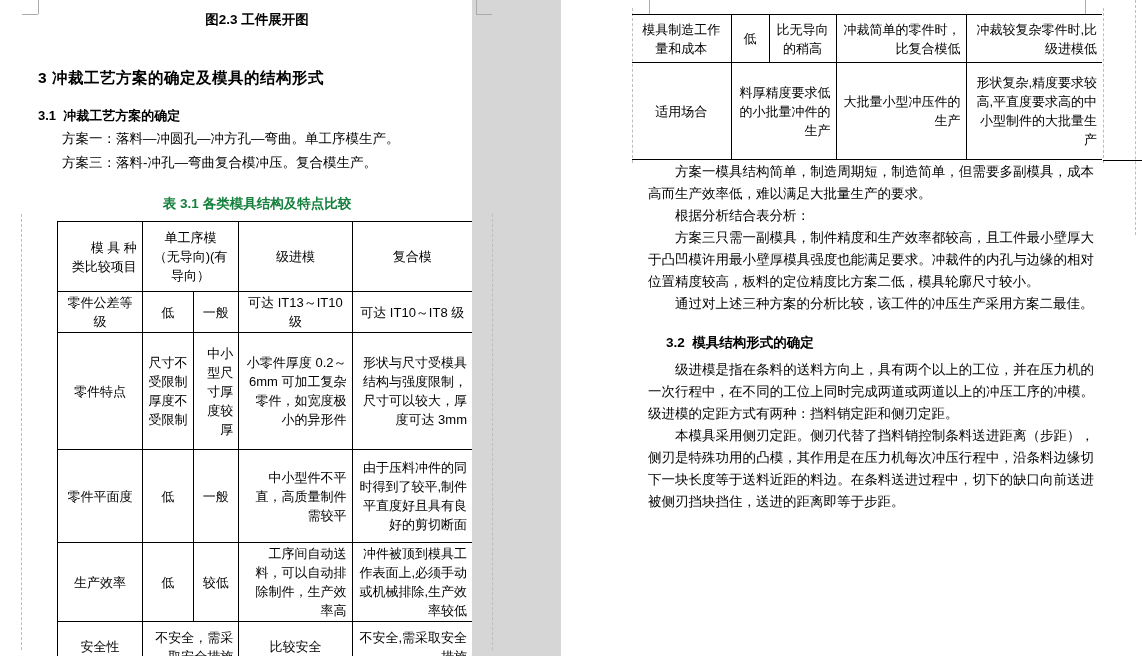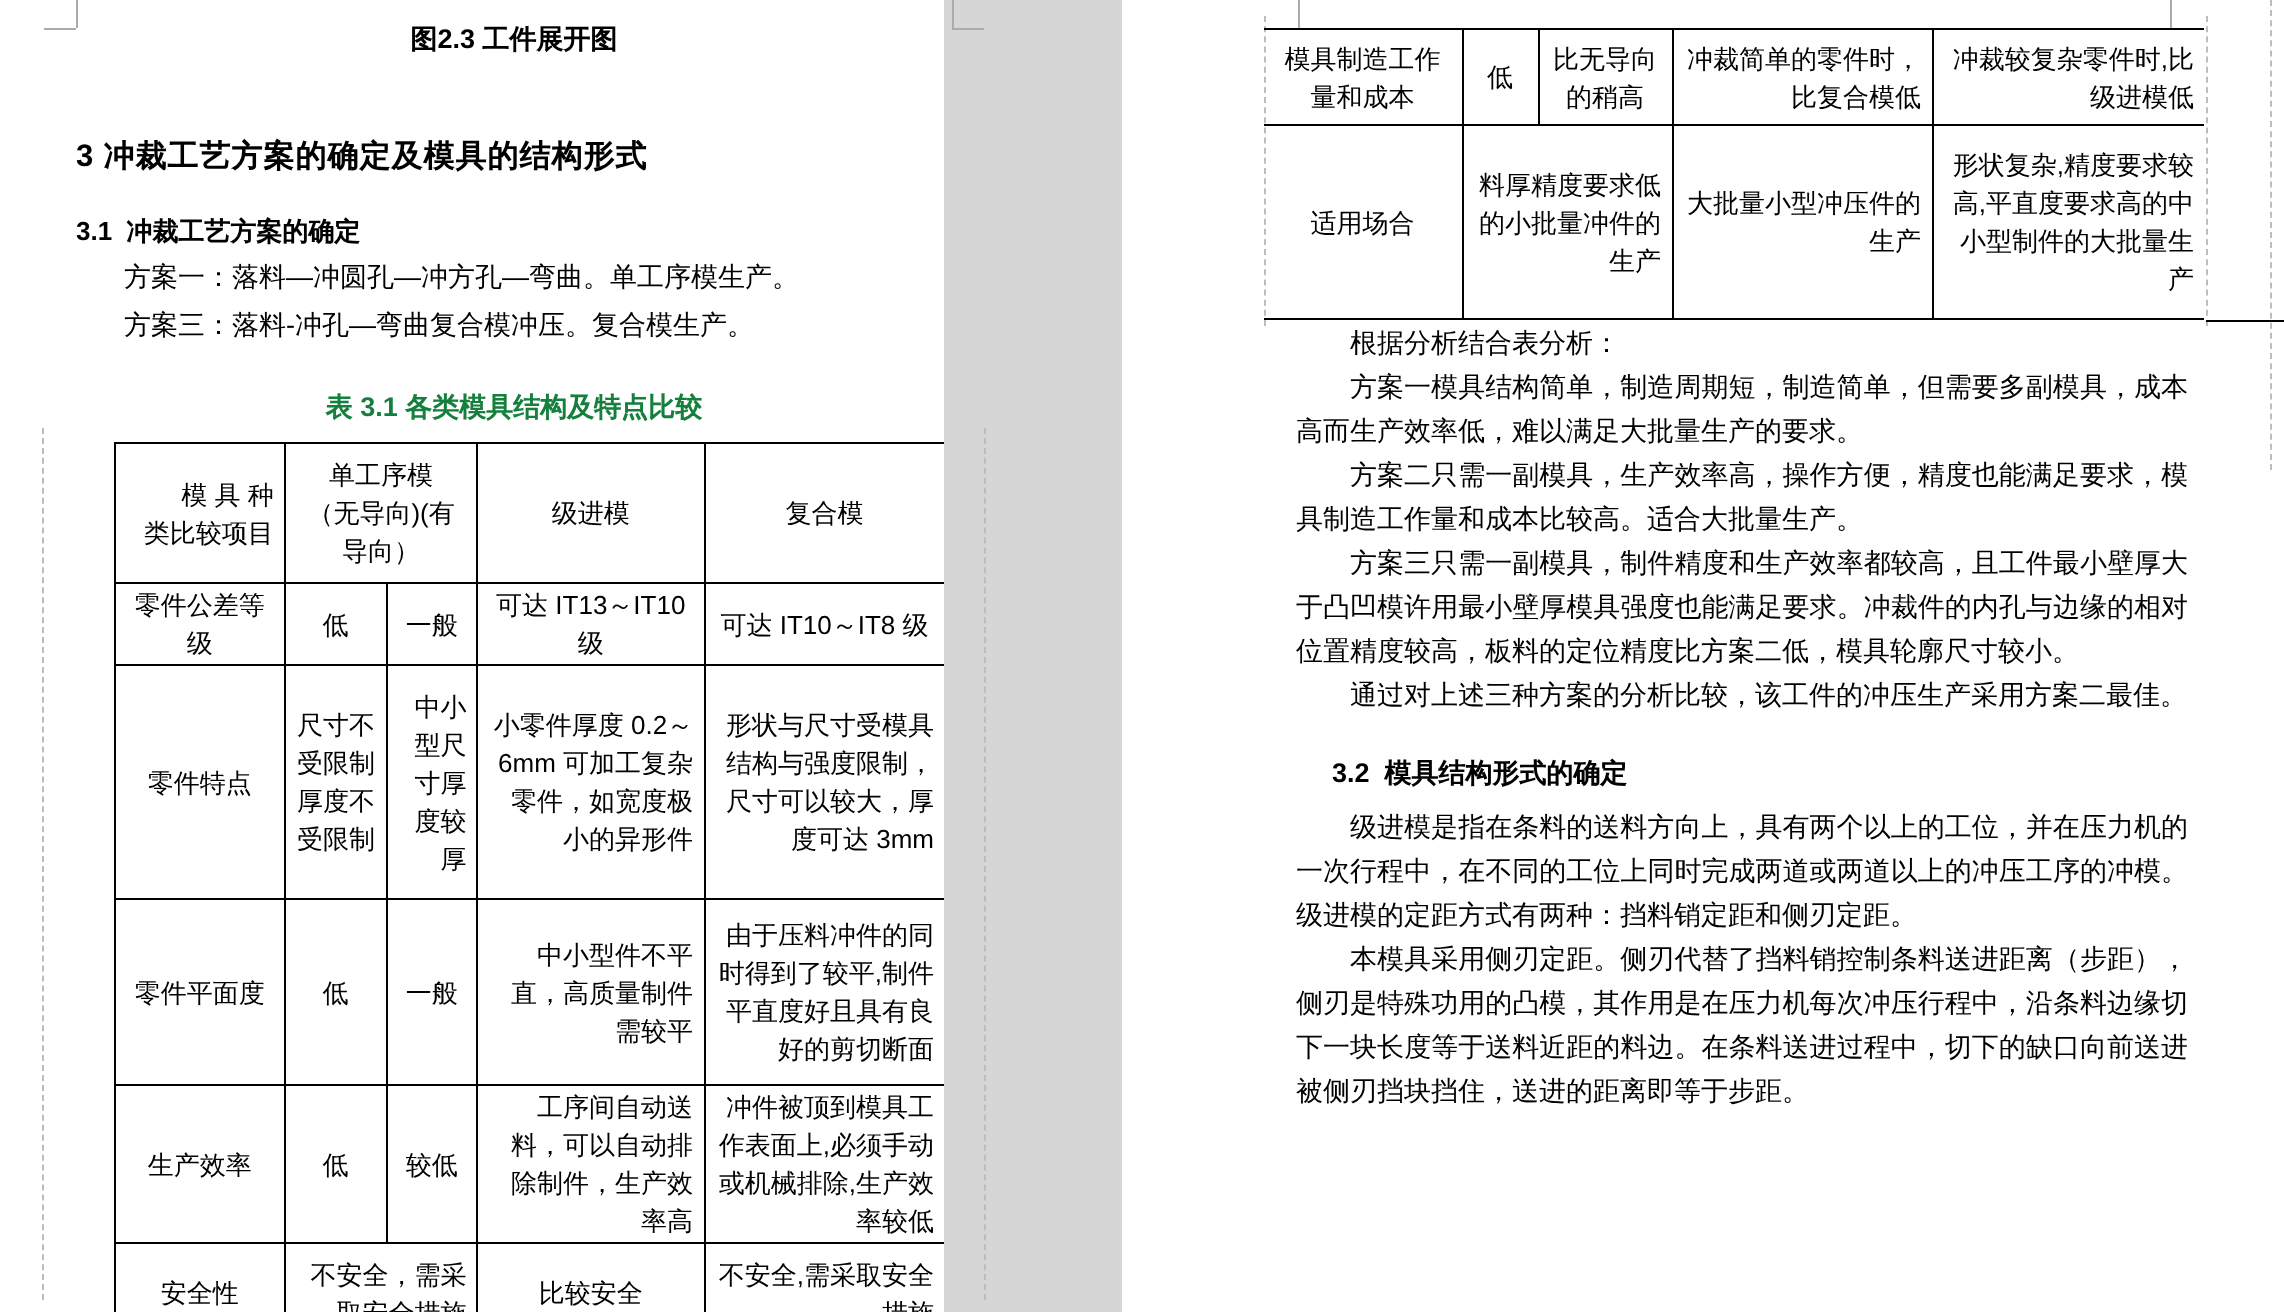--- a/index.html
+++ b/index.html
@@ -158,22 +158,21 @@
       <td colspan="2">料厚精度要求低的小批量冲件的生产</td>
       <td>大批量小型冲压件的生产</td>
       <td>形状复杂,精度要求较高,平直度要求高的中小型制件的大批量生产</td>
     </tr>
   </tbody>
     </table>
 
   <div class="bline" style="left:542px;top:160px;width:39px;"></div>
 
   <div class="abs right-text">
+    <p>方案一模具结构简单，制造周期短，制造简单，但需要多副模具，成本高而生产效率低，难以满足大批量生产的要求。</p>
     <p>根据分析结合表分析：</p>
-    <p>方案一模具结构简单，制造周期短，制造简单，但需要多副模具，成本高而生产效率低，难以满足大批量生产的要求。</p>
-    <p>方案二只需一副模具，生产效率高，操作方便，精度也能满足要求，模具制造工作量和成本比较高。适合大批量生产。</p>
     <p>方案三只需一副模具，制件精度和生产效率都较高，且工件最小壁厚大于凸凹模许用最小壁厚模具强度也能满足要求。冲裁件的内孔与边缘的相对位置精度较高，板料的定位精度比方案二低，模具轮廓尺寸较小。</p>
     <p>通过对上述三种方案的分析比较，该工件的冲压生产采用方案二最佳。</p>
     <div class="h32">3.2  模具结构形式的确定</div>
     <p>级进模是指在条料的送料方向上，具有两个以上的工位，并在压力机的一次行程中，在不同的工位上同时完成两道或两道以上的冲压工序的冲模。级进模的定距方式有两种：挡料销定距和侧刃定距。</p>
     <p>本模具采用侧刃定距。侧刃代替了挡料销控制条料送进距离（步距），侧刃是特殊功用的凸模，其作用是在压力机每次冲压行程中，沿条料边缘切下一块长度等于送料近距的料边。在条料送进过程中，切下的缺口向前送进被侧刃挡块挡住，送进的距离即等于步距。</p>
   </div>
 </div>
 
 </body></html>

